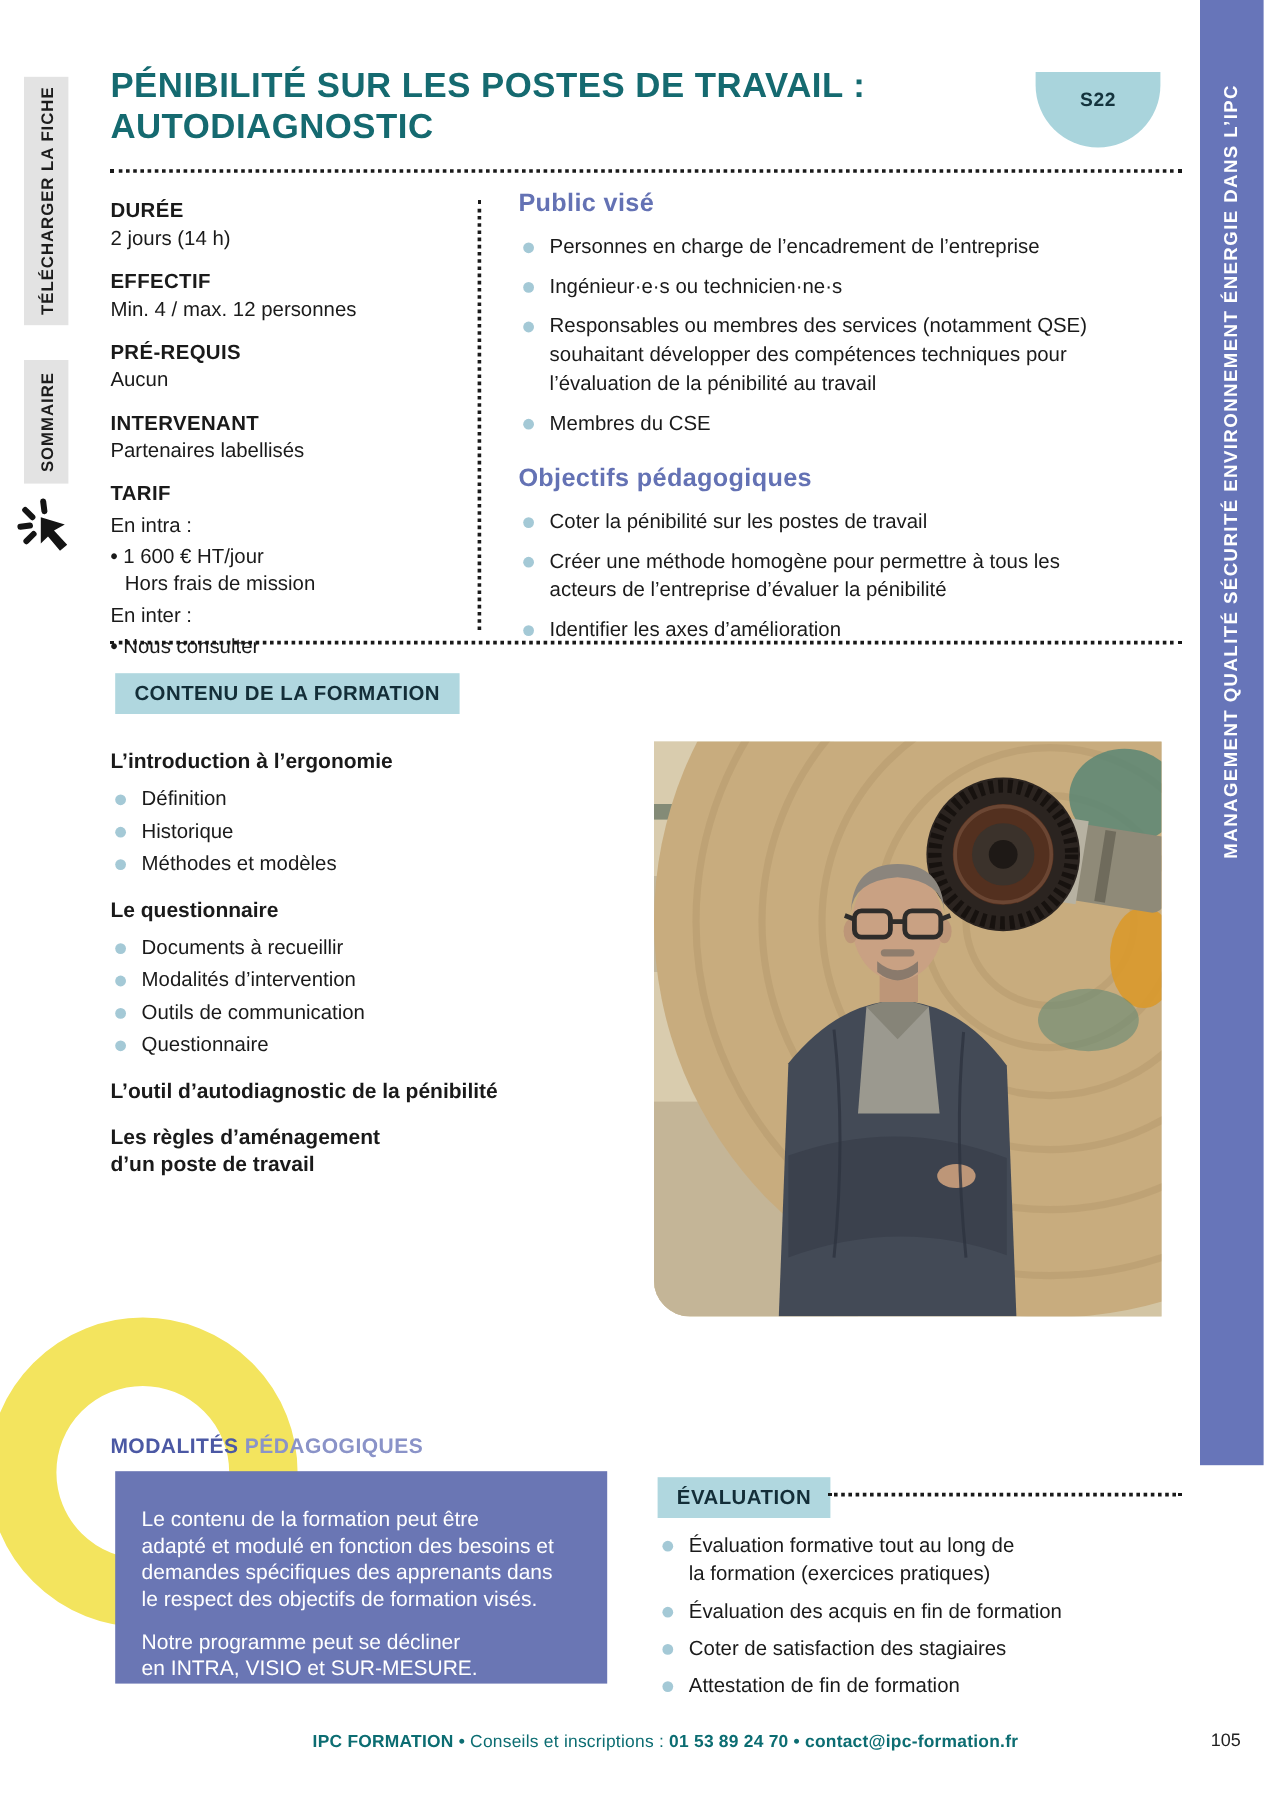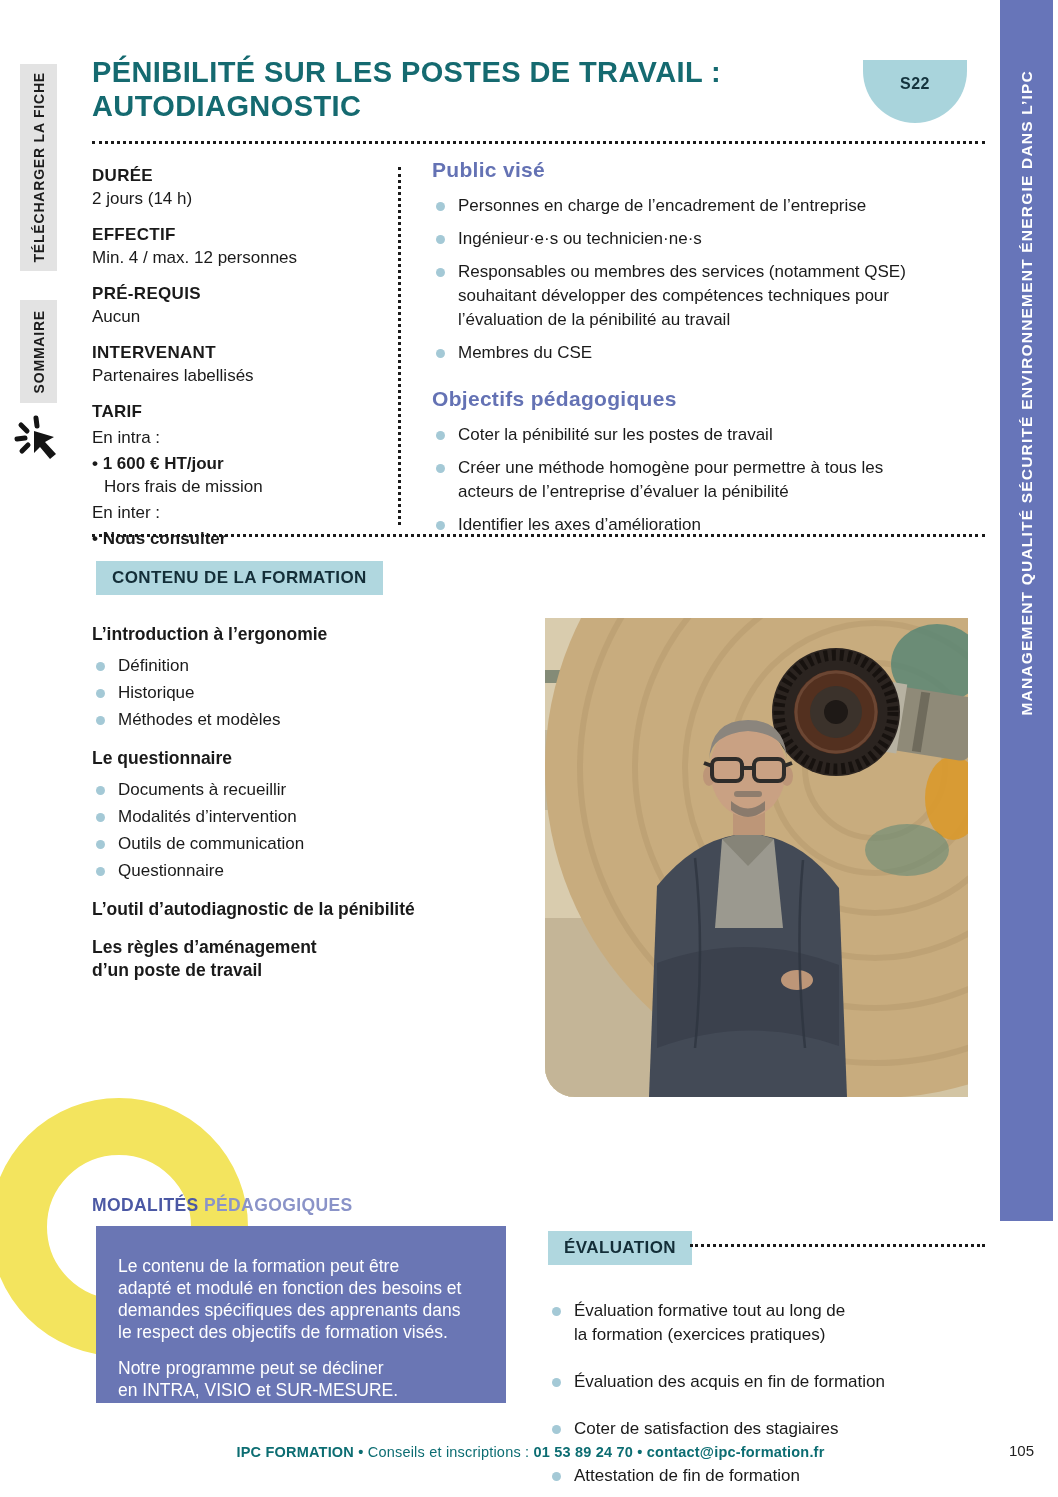--- a/index.html
+++ b/index.html
@@ -42,21 +42,21 @@
   .dl1{left:92px;top:141px;width:893px;}
   .dl2{left:92px;top:534px;width:893px;}
   .dl3{left:690px;top:1244px;width:295px;}
   .vdots{position:absolute;left:398px;top:167px;height:358px;border-left:3px dotted #1a1a1a;width:0;}
   
   .info-left{position:absolute;left:92px;top:164px;width:300px;font-size:17px;line-height:23px;}
   .info-left .lbl{font-weight:800;letter-spacing:.3px;margin-top:13px;}
   .info-left .lbl:first-child{margin-top:0;}
   .tarif-line{margin-top:3px;}
   .tarif-bullet::before{content:"• ";font-weight:700;}
-  .bold{font-weight:700;}
+  .bold{font-weight:400;}
   .indent{padding-left:12px;}
   
   .info-right{position:absolute;left:432px;top:158px;width:556px;}
   .h-blue{font-size:21px;font-weight:800;color:#6472b4;margin:0 0 12px 0;letter-spacing:.3px;}
   .h-blue.second{margin-top:22px;}
   ul.bullets{list-style:none;margin:0;padding:0;}
   ul.bullets li{
     position:relative;padding-left:26px;margin-bottom:9px;
     font-size:17px;line-height:24px;white-space:pre-line;
   }
@@ -90,24 +90,24 @@
   .modalites-h .p2{color:#8a93c8;}
   .modalites-box{
     position:absolute;left:96px;top:1226px;width:410px;height:177px;box-sizing:border-box;
     background:#6a76b4;color:#ffffff;padding:29px 22px 0 22px;z-index:2;
     font-size:17.5px;line-height:22px;
   }
   .modalites-box p{margin:0 0 14px 0;white-space:pre-line;}
   
   .eval-badge{left:548px;top:1231px;}
   .eval-list{position:absolute;left:548px;top:1276px;width:440px;}
-  .eval-list ul.bullets li{margin-bottom:7px;margin-top:23px;}
+  .eval-list ul.bullets li{margin-bottom:7px;}
   
   .footer{
-    position:absolute;left:84px;top:1444px;width:893px;text-align:center;
+    position:absolute;left:108px;top:1444px;width:893px;text-align:center;
     font-size:14.5px;color:#0c6d72;letter-spacing:.2px;
   }
   .footer .b{font-weight:800;}
   .pagenum{position:absolute;right:24px;top:1442px;font-size:15px;color:#222;}
 </style>
 </head>
 <body>
 
 <div class="page">
 

